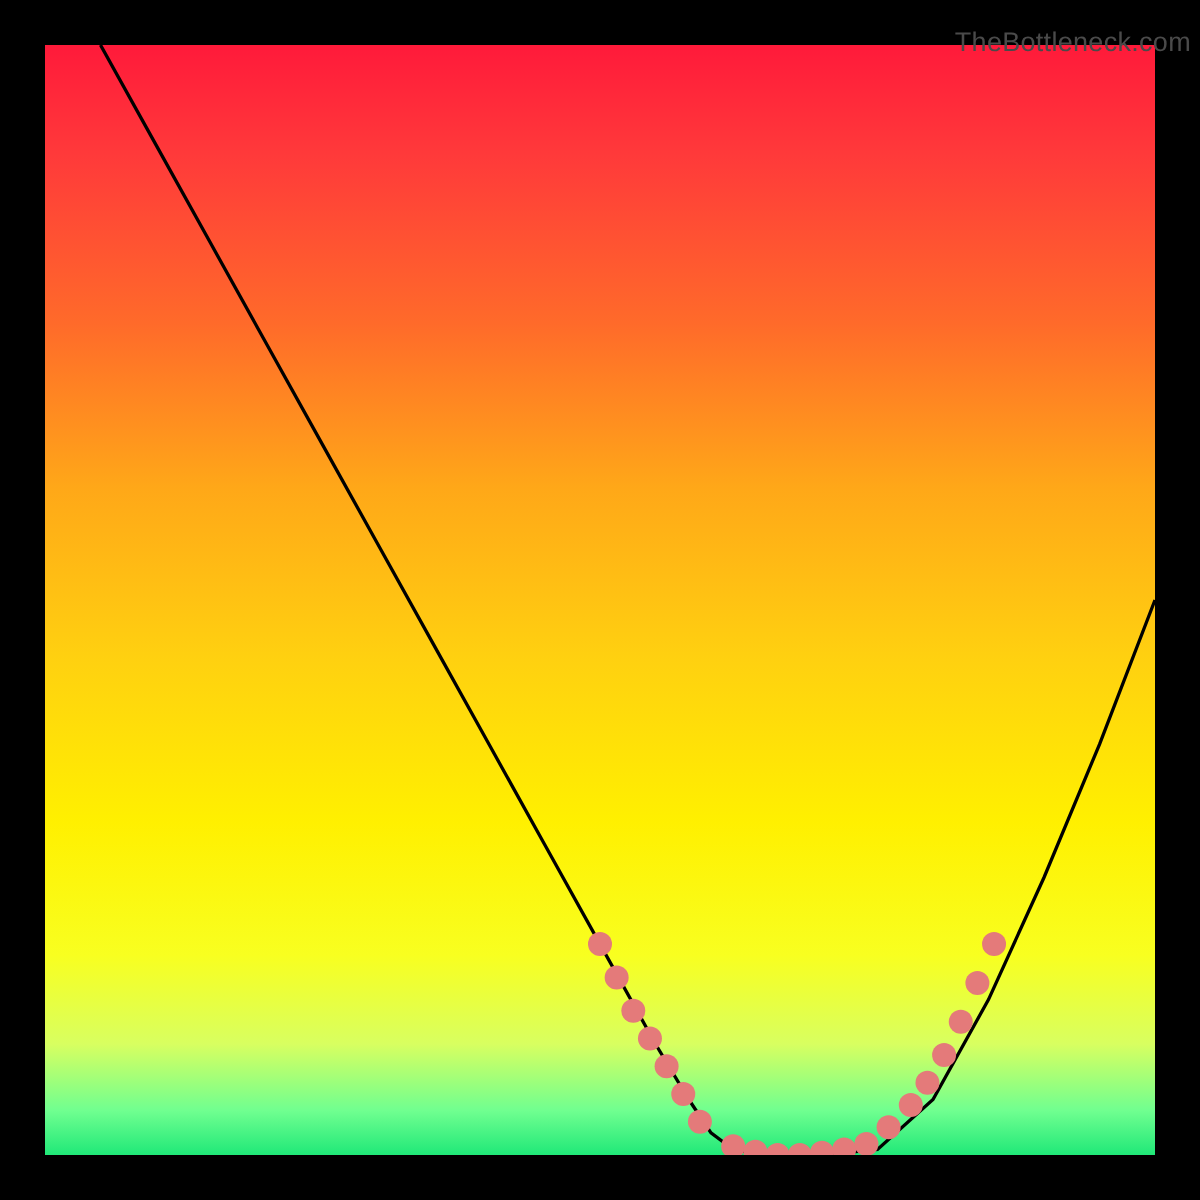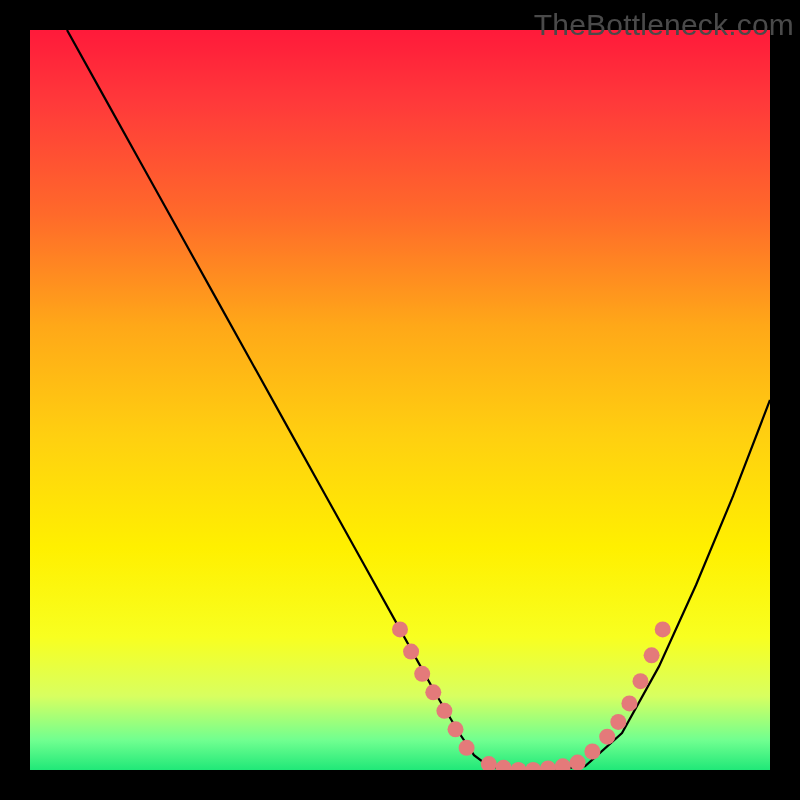--- a/index.html
+++ b/index.html
@@ -25,24 +25,24 @@
       #fff000 70%,
       #f8ff20 82%,
       #d8ff60 90%,
       #70ff90 96%,
       #20e878 100%
     );
     overflow: hidden;
   }
   .watermark {
     position: absolute;
-    top: 8px;
+    top: 18px;
     right: 6px;
     font-family: Arial, Helvetica, sans-serif;
-    font-size: 30px;
+    font-size: 18px;
     font-weight: 500;
     color: #4a4a4a;
     letter-spacing: 0.2px;
     z-index: 5;
     margin-left: 48px;
   }
   svg.curve {
     position: absolute;
     left: 0; top: 0;
     width: 740px;

